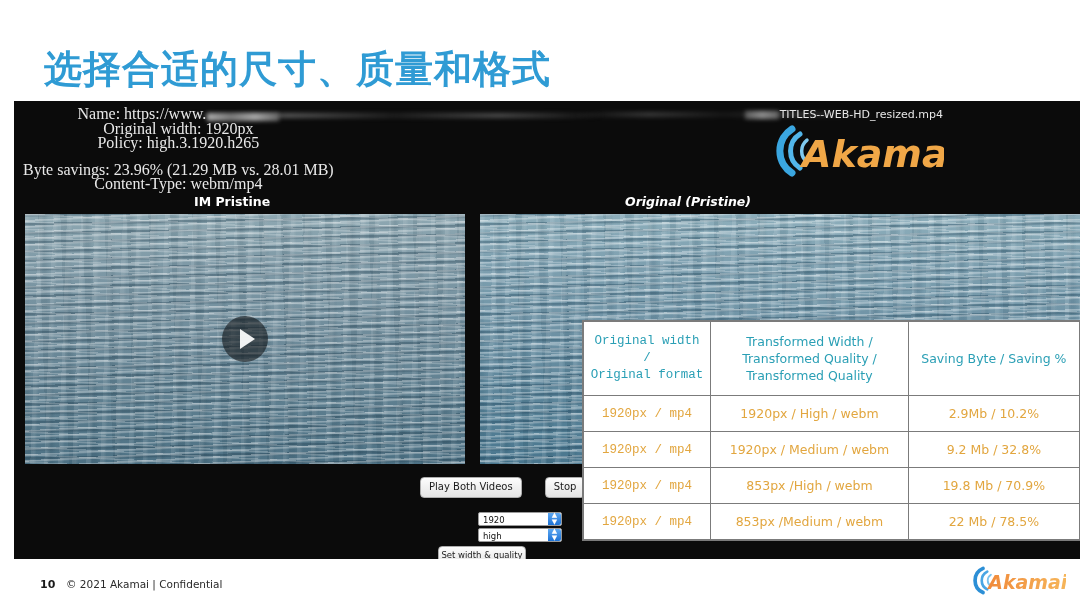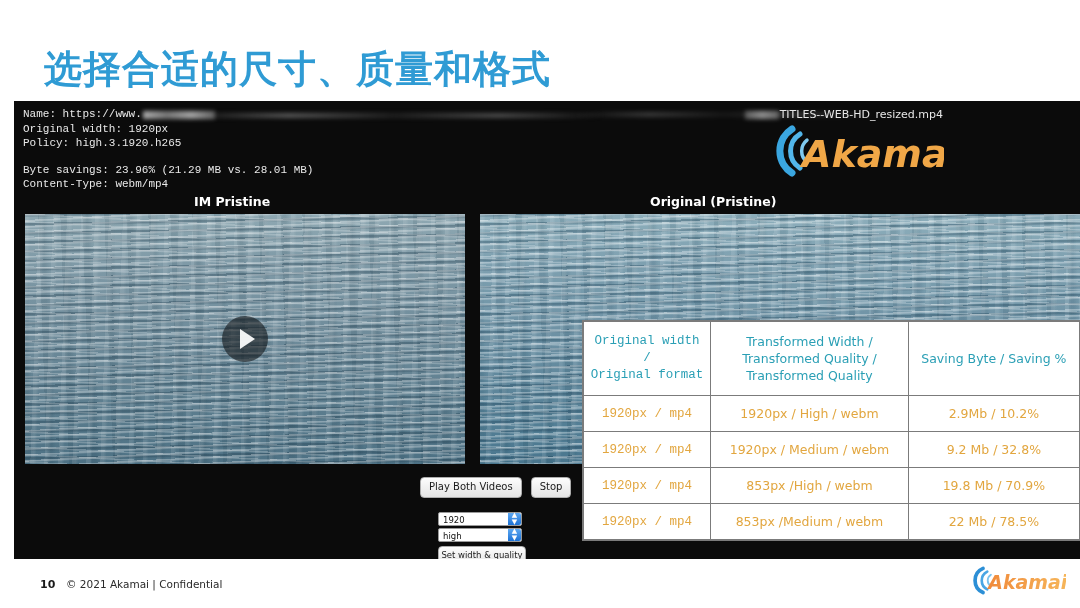--- a/index.html
+++ b/index.html
@@ -28,23 +28,24 @@
   }
   
   .redact-band{
     position:absolute;height:5px;border-radius:3px;
     background:linear-gradient(90deg,rgba(120,120,120,0),rgba(150,150,150,.55),rgba(90,90,90,.25),rgba(140,140,140,.5),rgba(70,70,70,0));
     filter:blur(2px);
   }
   
   #info-panel{
     position:absolute;left:9px;top:6px;
-    color:#e9e9e9;font-size:11px;line-height:14.5px;
-    font-family:Liberation Mono, monospace;
-    white-space:nowrap;
+    color:#e9e9e9;font-size:16px;line-height:14.5px;
+    font-family:Liberation Serif, serif;
+    white-space:nowrap;
+    text-align:center;
   }
   #info-panel .row{display:block;}
   #info-panel .gap{height:12px;display:block;}
   .blur-url{
     display:inline-block;vertical-align:-2px;
     width:72px;height:8px;margin-left:1px;
     background:linear-gradient(90deg,#c9c9c9,#8a8a8a,#bdbdbd,#6e6e6e);
     filter:blur(2.2px);opacity:.85;
   }
   
@@ -66,21 +67,21 @@
     width:200px;height:56px;
   }
   
   .video-heading{
     position:absolute;top:93px;
     color:#ffffff;font-size:12.5px;font-weight:bold;
     font-family:"DejaVu Sans","Liberation Sans",sans-serif;
     white-space:nowrap;
   }
   #heading-left{left:180px;}
-  #heading-right{left:636px;}
+  #heading-right{left:611px;font-style:italic;}
   
   .video-frame{
     position:absolute;top:113px;height:250px;
     overflow:hidden;background:#38576b;
   }
   #video-left{left:11px;width:440px;}
   #video-right{left:466px;width:600px;}
   .ocean{
     position:absolute;inset:0;
     background-color:#7d9aa6;
@@ -119,21 +120,21 @@
   }
   #play-overlay .tri{
     width:0;height:0;margin-left:4px;
     border-left:15px solid rgba(255,255,255,.93);
     border-top:10px solid transparent;
     border-bottom:10px solid transparent;
   }
   
   #player-controls{
     position:absolute;left:406px;top:376px;
-    display:flex;gap:9px;align-items:center;
+    display:flex;gap:23px;align-items:center;
   }
   .btn-native{
     background:linear-gradient(180deg,#fdfdfd,#e4e4e4);
     border:1px solid #adadad;border-radius:4px;
     color:#1a1a1a;font-size:10px;
     padding:3px 8px 4px;
     font-family:"DejaVu Sans","Liberation Sans",sans-serif;
     white-space:nowrap;line-height:12px;
     box-shadow:0 1px 0 rgba(0,0,0,.22);
   }
@@ -143,20 +144,21 @@
     display:flex;flex-direction:column;gap:2px;
   }
   .sel-native{
     position:relative;
     width:84px;height:14px;
     background:#ffffff;border:1px solid #9a9a9a;border-radius:2px;
     font-size:8.5px;color:#111;
     line-height:14px;padding-left:4px;
     font-family:"DejaVu Sans","Liberation Sans",sans-serif;
     box-sizing:border-box;
+    margin-left:40px;
   }
   .sel-native .stepper{
     position:absolute;right:0;top:0;
     width:13px;height:100%;
     background:linear-gradient(180deg,#5fa9f2,#1d72d6);
     border-radius:0 2px 2px 0;
     color:#fff;font-size:7px;line-height:7px;
     display:flex;flex-direction:column;align-items:center;justify-content:center;
   }
   #set-width-quality{

